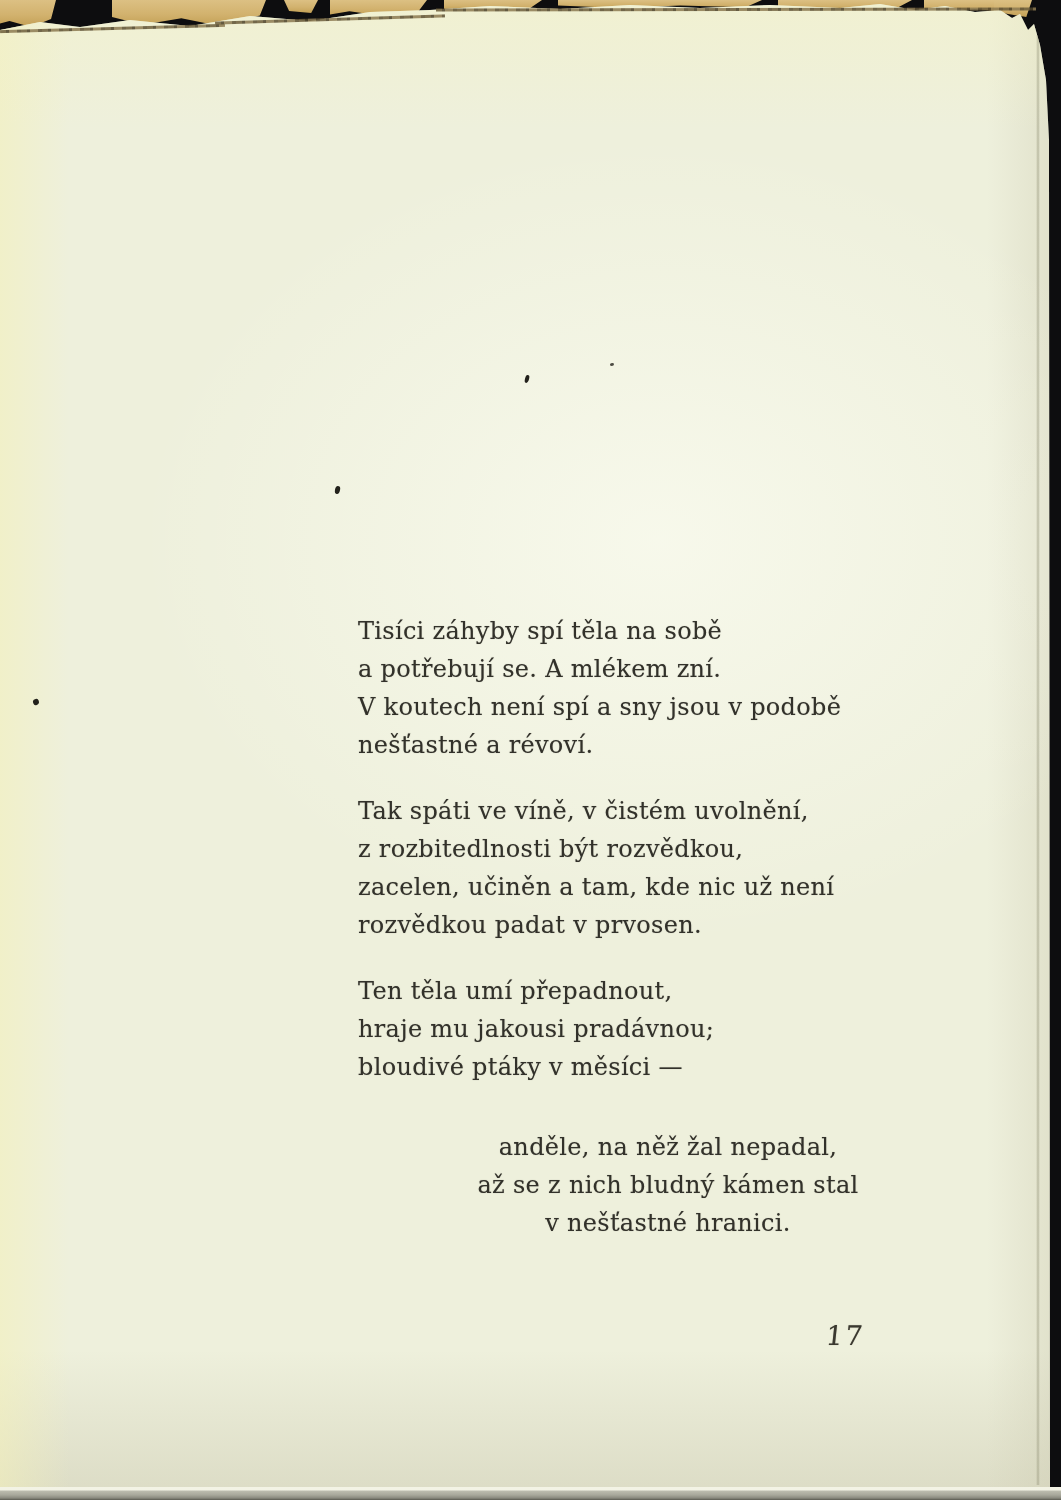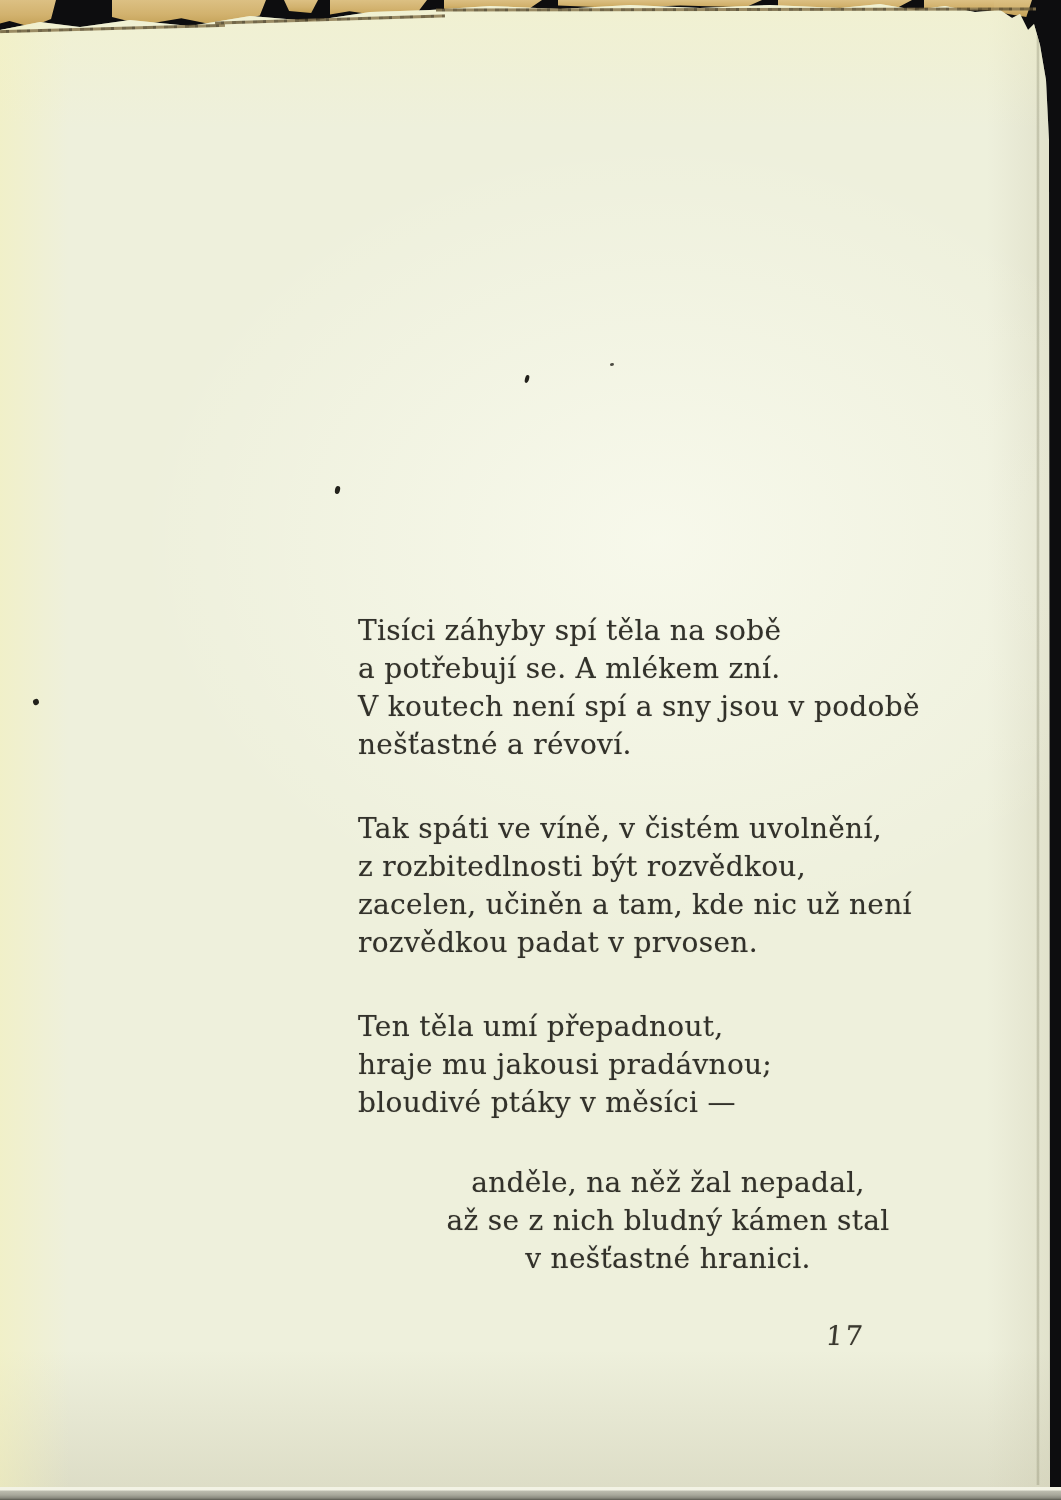--- a/index.html
+++ b/index.html
@@ -87,27 +87,27 @@
       #8a8a7e 11px, #5a5a51 13px);
   }
 
   
   .poem {
     position: absolute;
     left: 358px;
     top: 612px;
     width: 620px;
     color: #32312a;
-    font-size: 28px;
+    font-size: 24px;
     line-height: 38px;
     letter-spacing: .3px;
     text-shadow: 0 0 1px rgba(52,50,42,.35);
   }
   .stanza { margin: 0; }
-  .stanza + .stanza { margin-top: 46px; }
+  .stanza + .stanza { margin-top: 28px; }
   .stanza:nth-child(4) { margin-top: 42px; text-align: center; }
   .poem p { margin: 0; }
 
   
   .page-number {
     position: absolute;
     left: 826px;
     top: 1320px;
     color: #3a382f;
     font-size: 27px;

